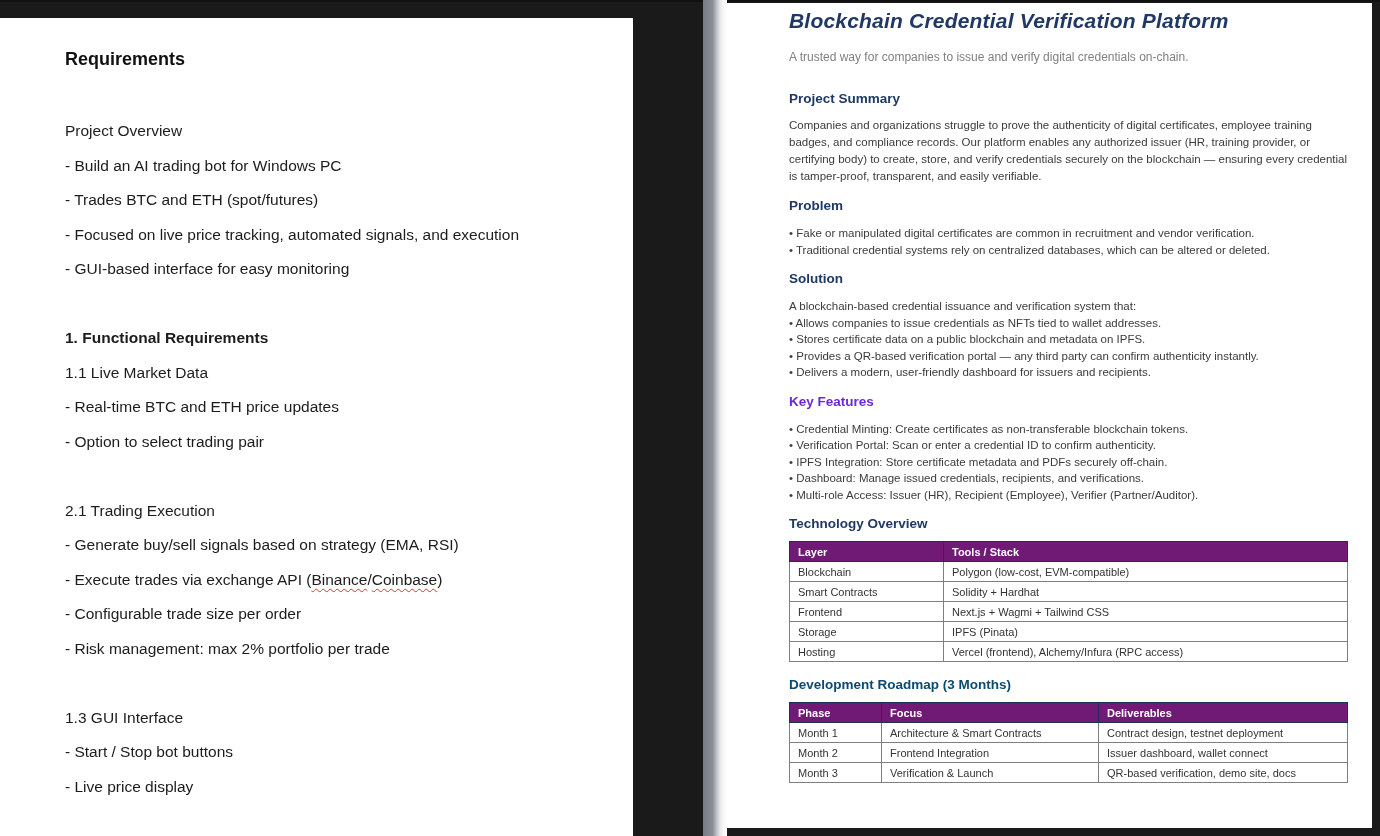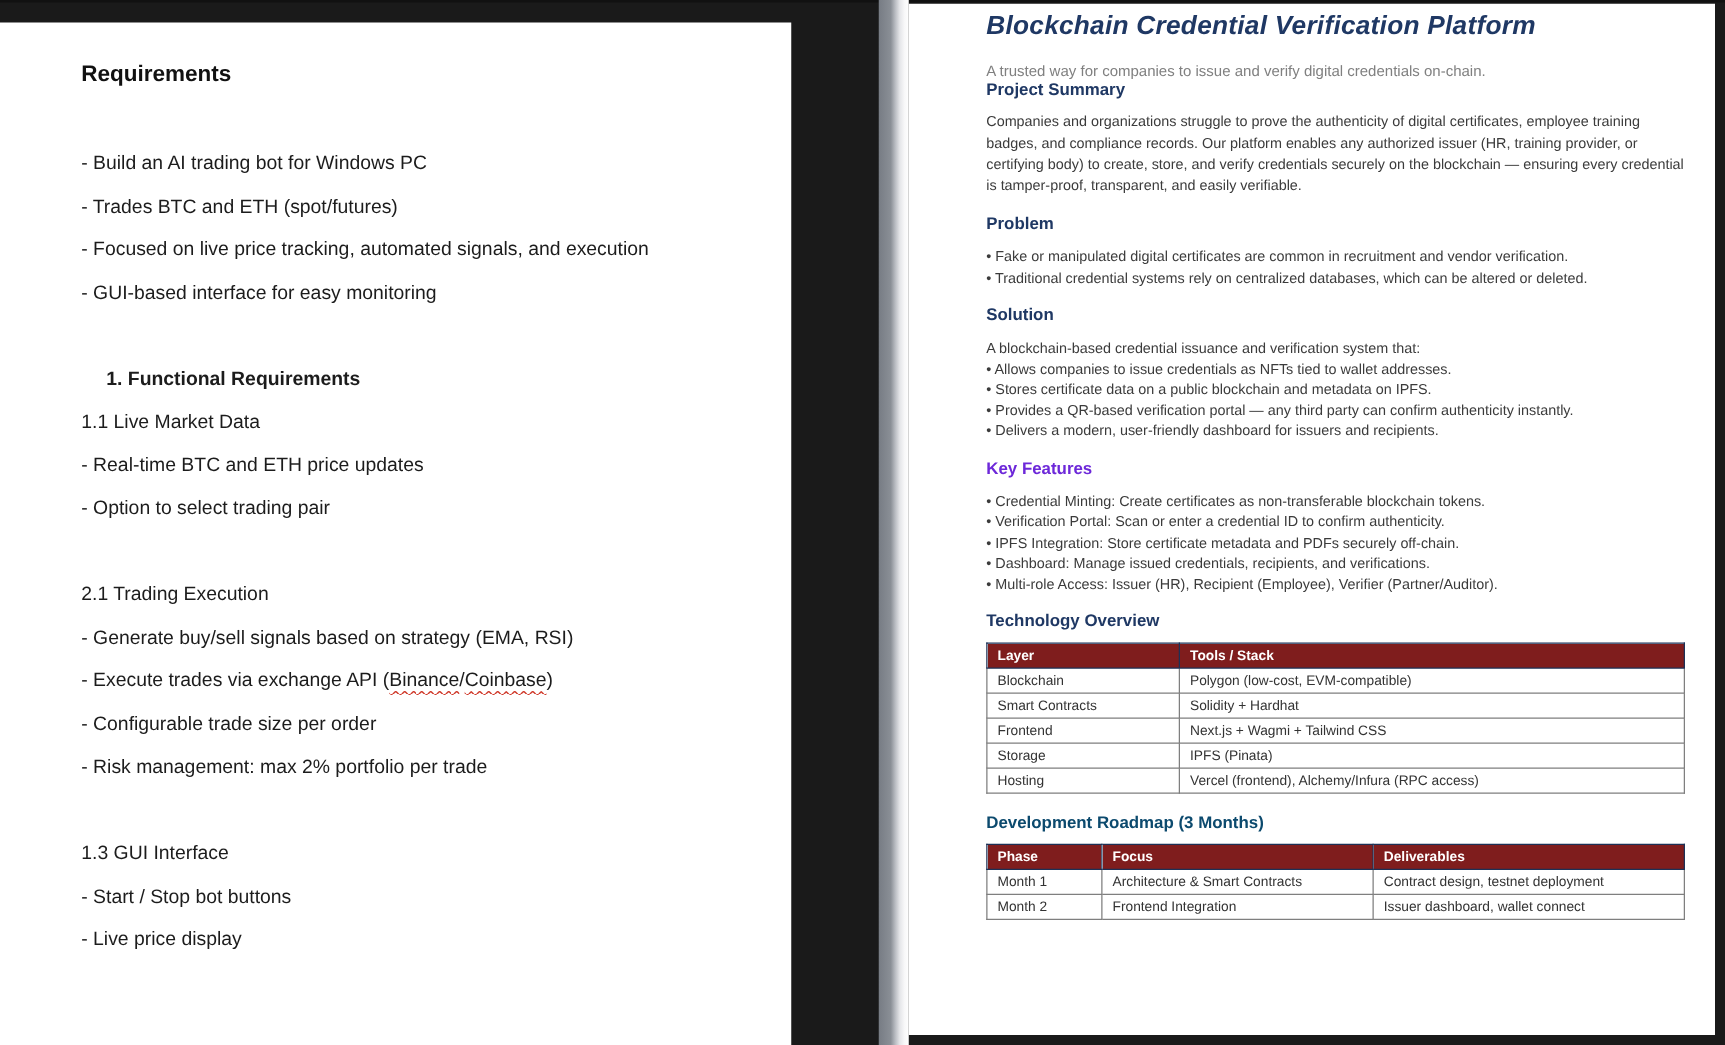--- a/index.html
+++ b/index.html
@@ -5,57 +5,58 @@
   html,body{margin:0;padding:0;background:#000;}
   .screen{position:relative;width:1380px;height:836px;background:#1a1a1a;overflow:hidden;
           font-family:"Liberation Sans", sans-serif;}
   .topline{position:absolute;left:0;top:0;width:100%;height:2px;background:#111;}
 
   
   .page-left{position:absolute;left:0;top:18px;width:633px;height:831px;background:#fff;}
   .left-content{padding:31px 0 0 65px;color:#1c1c1c;}
   .left-title{font-size:18px;font-weight:bold;margin:0 0 50px 0;color:#111;}
   .lline{margin:0 0 13.5px 0;font-size:15.5px;line-height:21px;font-weight:normal;}
-  .lline.bold{font-weight:bold;margin-left:20px;}
+  .lline.bold{font-weight:bold;}
   .lgap{height:34.5px;}
   .squiggle{text-decoration:underline wavy #d03a2b 1px;text-underline-offset:3px;}
 
   
   .divider{position:absolute;left:703px;top:0;width:24px;height:836px;
            background:linear-gradient(to right,#777c84 0%,#8a8f96 40%,#b9bcc2 55%,#e4e5e8 70%,#f7f7f8 85%,#ffffff 100%);}
 
   
   .page-right{position:absolute;left:727px;top:3px;width:645px;height:825px;background:#fff;}
   .right-content{padding:6px 22px 0 62px;color:#3b3b3b;}
   .r-title{font-size:21px;font-weight:bold;margin:0;letter-spacing:0.2px;font-style:italic;}
   .r-sub{font-size:12px;color:#808080;margin:17px 0 0 0;}
   .r-h2{font-size:13.5px;font-weight:bold;margin:0;}
   .r-para{font-size:11.5px;line-height:17px;margin:11px 0 0 0;max-width:562px;}
   .r-bullets{margin:12px 0 0 0;padding:0;list-style:none;}
   .r-bullets li{font-size:11.5px;line-height:16.5px;}
   .r-bullets li::before{content:"• ";}
   .r-intro{font-size:11.5px;line-height:16.5px;margin:12px 0 0 0;}
-  .mt-sum{}
+  .mt-sum{margin-top:27px;}
   .mt-sec{margin-top:13px;}
   .rtable{border-collapse:collapse;margin-top:10px;table-layout:fixed;}
   .rtable th,.rtable td{border:1px solid #7f7f7f;font-size:11px;padding:2px 8px;height:15px;
                         text-align:left;overflow:hidden;white-space:nowrap;}
-  .rtable th{background:#7f1d1d;color:#fff;font-weight:bold;border-color:#1d3156;}
+  .rtable th{background:#701a75;color:#fff;font-weight:bold;border-color:#1d3156;}
   .rtable td{color:#333;}
 </style>
 </head>
 <body>
 
 <div class="screen" data-name="desktop">
   <div class="topline" data-name="screen-top-edge"></div>
 
   <div class="page-left" data-name="requirements-document-window">
     <div class="left-content" data-name="requirements-document-body">
       <p class="left-title" data-name="requirements-title">Requirements</p>
 
+      <p class="lline" data-name="project-overview-heading">Project Overview</p>
       <p class="lline" data-name="overview-bullet-1">- Build an AI trading bot for Windows PC</p>
       <p class="lline" data-name="overview-bullet-2">- Trades BTC and ETH (spot/futures)</p>
       <p class="lline" data-name="overview-bullet-3">- Focused on live price tracking, automated signals, and execution</p>
       <p class="lline" data-name="overview-bullet-4">- GUI-based interface for easy monitoring</p>
 
       <div class="lgap" data-name="blank-line"></div>
 
       <p class="lline bold" data-name="functional-requirements-heading">1. Functional Requirements</p>
       <p class="lline" data-name="live-market-data-heading">1.1 Live Market Data</p>
       <p class="lline" data-name="market-bullet-1">- Real-time BTC and ETH price updates</p>
@@ -165,17 +166,22 @@
           <tr data-name="table-row">
             <td data-name="table-cell">Month 1</td>
             <td data-name="table-cell">Architecture &amp; Smart Contracts</td>
             <td data-name="table-cell">Contract design, testnet deployment</td>
           </tr>
           <tr data-name="table-row">
             <td data-name="table-cell">Month 2</td>
             <td data-name="table-cell">Frontend Integration</td>
             <td data-name="table-cell">Issuer dashboard, wallet connect</td>
           </tr>
+          <tr data-name="table-row">
+            <td data-name="table-cell">Month 3</td>
+            <td data-name="table-cell">Verification &amp; Launch</td>
+            <td data-name="table-cell">QR-based verification, demo site, docs</td>
+          </tr>
         </tbody>
       </table>
     </div>
   </div>
 </div>
 
 </body></html>

